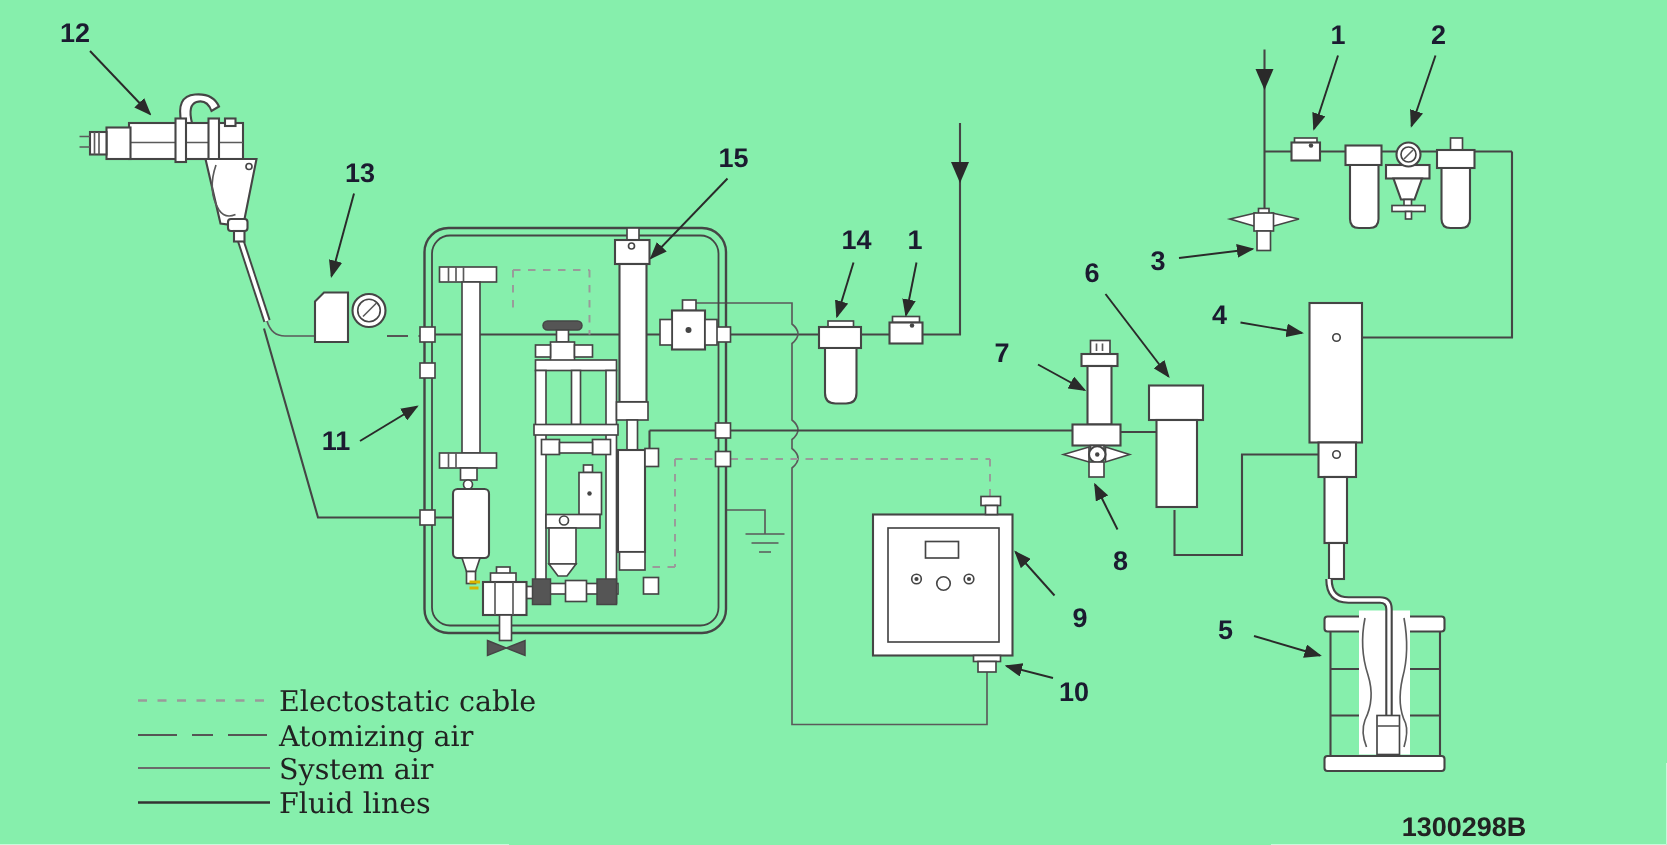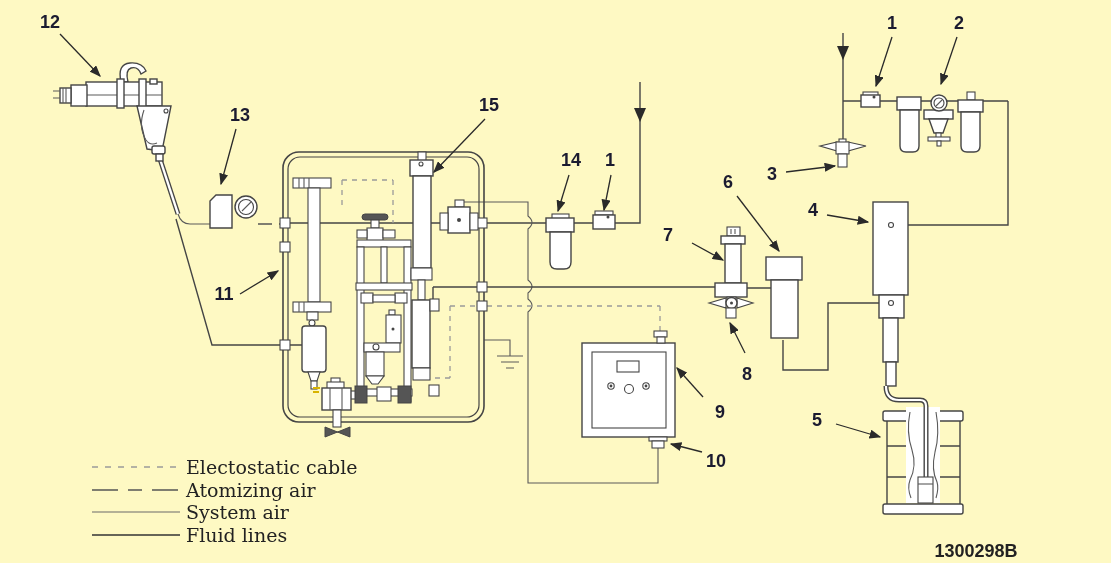--- a/index.html
+++ b/index.html
@@ -1,16 +1,16 @@
 <!DOCTYPE html>
 <html><head>
 <meta charset="utf-8">
 <style>
   html,body{margin:0;padding:0;background:#fff;}
-  .stage{position:relative;width:1111px;height:563px;background:#fef9c3;overflow:hidden;
+  .stage{position:relative;width:1111px;height:563px;background:#86efac;overflow:hidden;
          font-family:"Liberation Sans",sans-serif;}
   svg{display:block}
   .ln{stroke:#454545;stroke-width:1.4;fill:none}
   .lnthin{stroke:#5a5a5a;stroke-width:1.1;fill:none}
   .comp{fill:#ffffff;stroke:#454545;stroke-width:1.4}
   .compthin{fill:#ffffff;stroke:#454545;stroke-width:1.1}
   .dark{fill:#555;stroke:#454545;stroke-width:1}
   .edash{stroke:#9a9a9a;stroke-width:1.3;fill:none;stroke-dasharray:5 5}
   .ldash{stroke:#555;stroke-width:1.3;fill:none;stroke-dasharray:14 7}
   .callout{stroke:#2a2a2a;stroke-width:1.3;fill:none}

